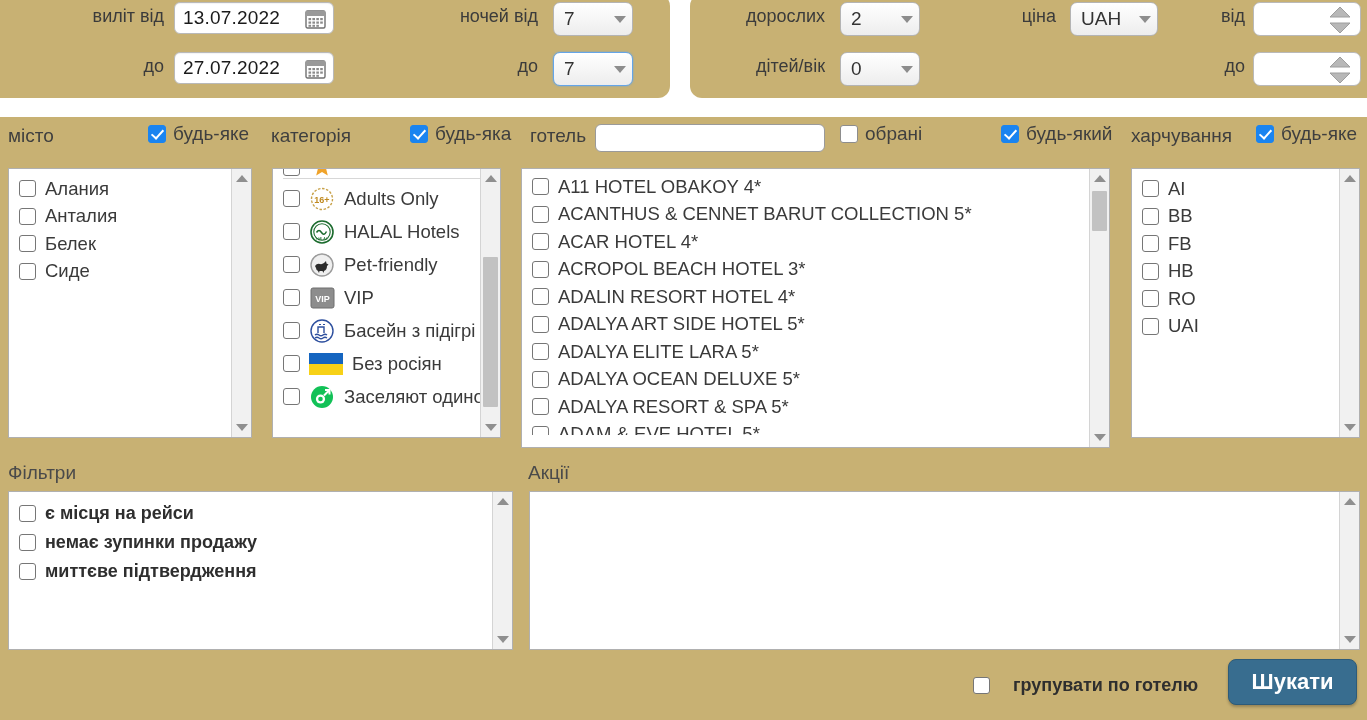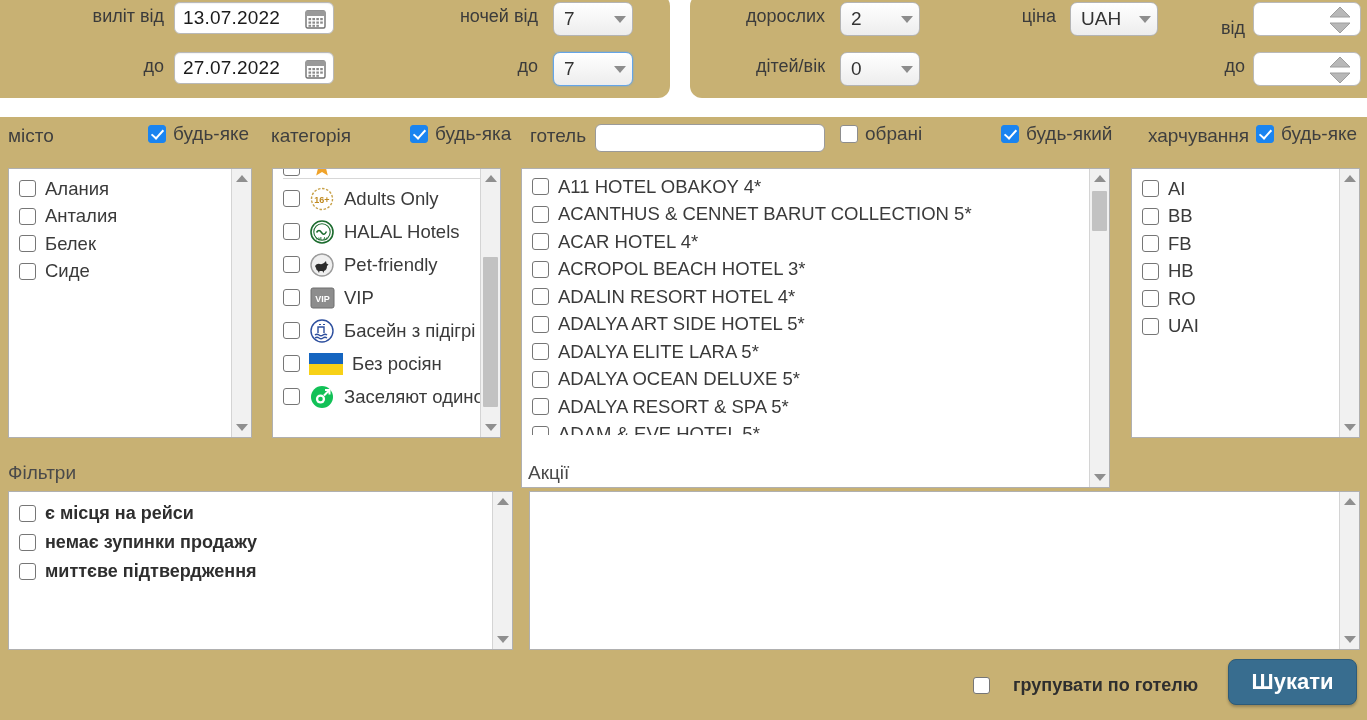--- a/index.html
+++ b/index.html
@@ -221,21 +221,21 @@
       </div>
 
       <div class="fld" style="left:286px; top:12px; width:80px; justify-content:flex-end;">
         <span class="lbl r">ціна</span>
       </div>
       <div class="selbox" style="position:absolute; left:380px; top:8px; width:88px;">
         <span class="cap">UAH</span>
         <span class="caret"></span>
       </div>
 
-      <div class="fld" style="left:480px; top:12px; width:75px; justify-content:flex-end;margin-top:12px;">
+      <div class="fld" style="left:480px; top:12px; width:75px; justify-content:flex-end;">
         <span class="lbl r">від</span>
       </div>
       <div class="spin" style="position:absolute; left:563px; top:8px;">
         <span class="arrows">
           <svg width="24" height="28" viewBox="0 0 24 28">
             <polygon points="12,1 22,11 2,11" fill="#b8b8b8" stroke="#9e9e9e" stroke-width="1"></polygon>
             <polygon points="12,27 22,17 2,17" fill="#b8b8b8" stroke="#9e9e9e" stroke-width="1"></polygon>
           </svg>
         </span>
       </div>
@@ -275,21 +275,21 @@
       <div class="chkwrap" style="left:852px;">
         <span class="chk"></span>
         <span class="t">обрані</span>
       </div>
 
       <div class="chkwrap" style="left:1013px;">
         <span class="chk on"></span>
         <span class="t">будь-який</span>
       </div>
 
-      <span class="hdr-lbl" style="left:1143px;margin-left:17px;">харчування</span>
+      <span class="hdr-lbl" style="left:1143px;">харчування</span>
       <div class="chkwrap" style="left:1268px;">
         <span class="chk on"></span>
         <span class="t">будь-яке</span>
       </div>
     </div>
 
     <div class="listbox" style="left:20px; top:51px; width:244px; height:270px;">
       <div style="padding-top:6px;">
         <div class="lrow">
           <span class="cb"></span>
@@ -419,21 +419,21 @@
         <div class="sb-up">
             <span class="tri-u"></span>
           </div>
         <div class="sb-thumb" style="top:88px; height:150px;"></div>
         <div class="sb-dn">
             <span class="tri-d"></span>
           </div>
       </div>
     </div>
 
-    <div class="listbox" style="left:533px; top:51px; width:589px; height:320px;">
+    <div class="listbox" style="left:533px; top:51px; width:589px; height:280px;">
       <div style="padding-top:4px; overflow:hidden; height:266px;">
         <div class="lrow">
           <span class="cb"></span>
           <span class="tx">A11 HOTEL OBAKOY 4*</span>
         </div>
         <div class="lrow">
           <span class="cb"></span>
           <span class="tx">ACANTHUS &amp; CENNET BARUT COLLECTION 5*</span>
         </div>
         <div class="lrow">

